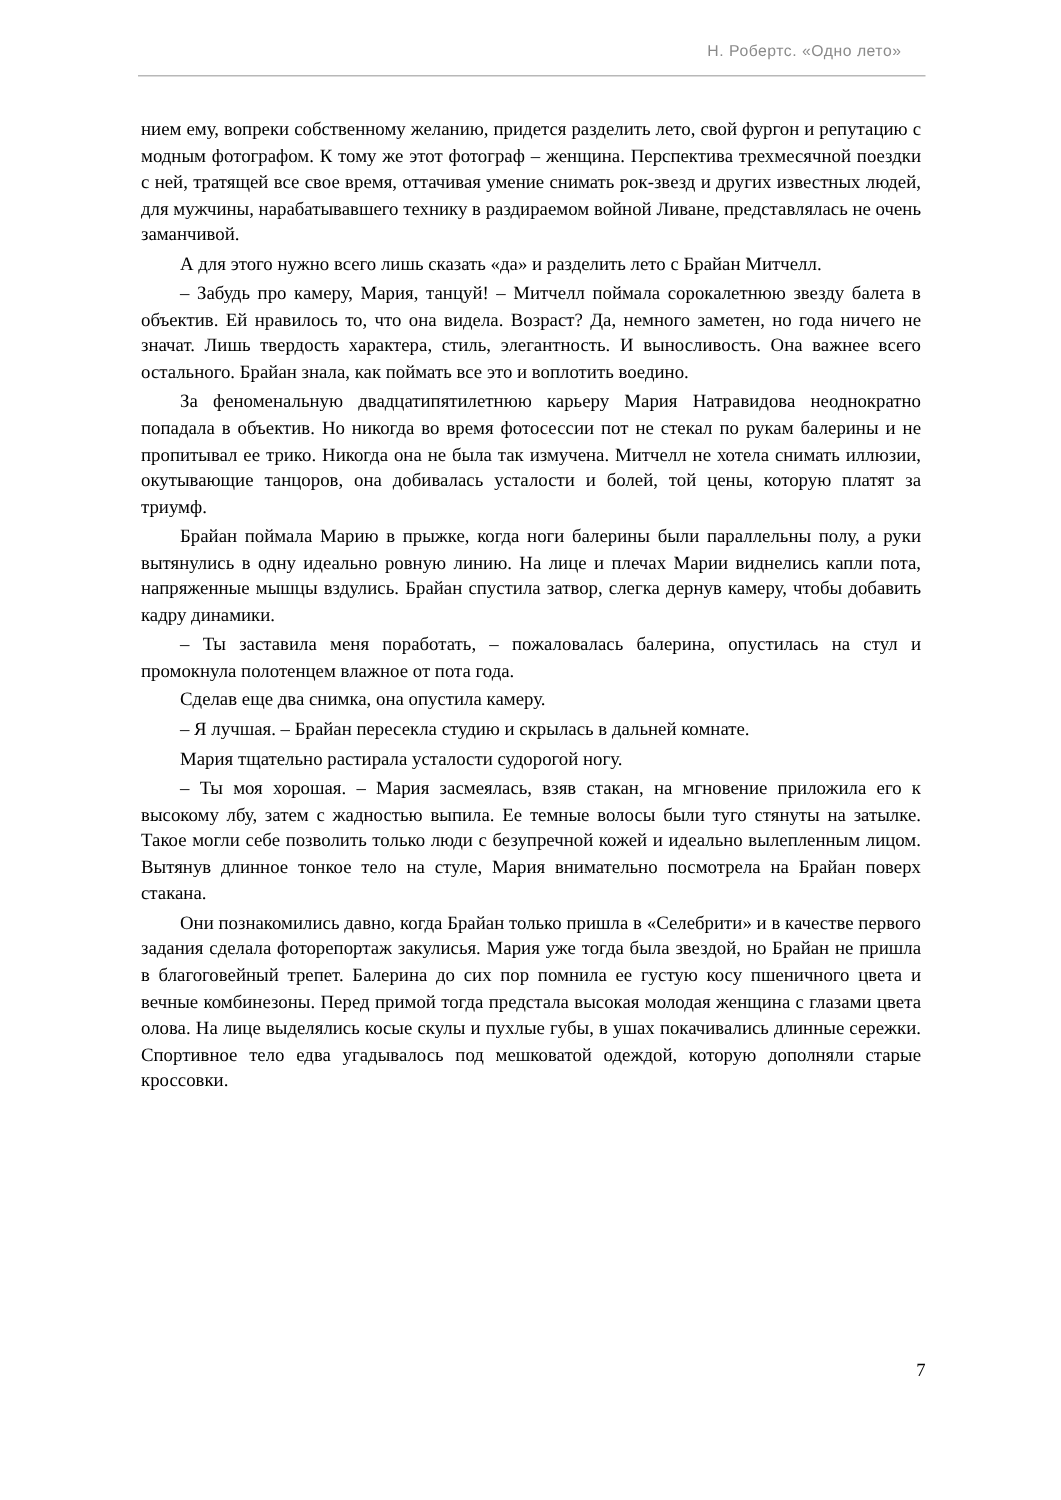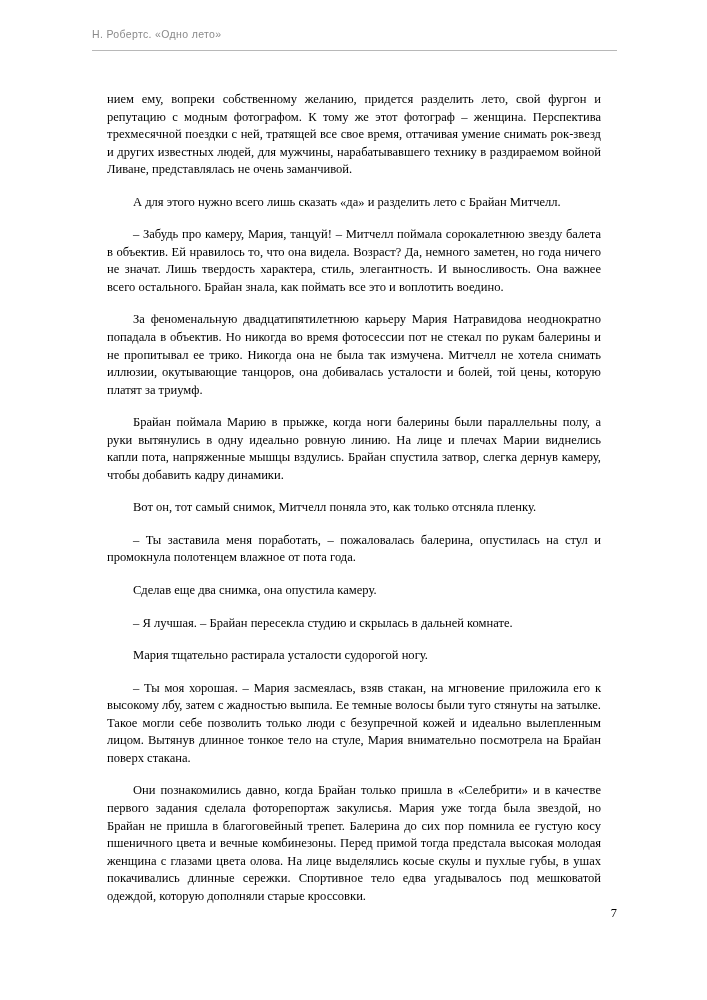--- a/index.html
+++ b/index.html
@@ -18,23 +18,24 @@
   .page {
     position: absolute;
     left: 0; top: 0;
     width: 707px;
     height: 1000px;
     background: #ffffff;
   }
   
   .running-head {
     position: absolute;
-    left: 92px;
+    left: 76px;
     top: 28px;
     width: 525px;
+    text-align: right;
   }
   .running-head-text {
     font-family: "Liberation Sans", "DejaVu Sans", sans-serif;
     font-size: 10.5px;
     letter-spacing: 0.35px;
     color: #8a8a8a;
     white-space: nowrap;
   }
   .header-rule {
     position: absolute;
@@ -45,21 +46,21 @@
     background: #b8b8b8;
   }
   
   .text-column {
     position: absolute;
     left: 92px;
     top: 76px;
     width: 524px;
   }
   p.body-par {
-    margin: 15px;
+    margin: 2px;
     text-align: justify;
     text-indent: 26px;
     font-size: 12.55px;
     line-height: 17.55px;
     font-family: "Liberation Serif", "DejaVu Serif", serif;
     hyphens: none;
     -webkit-hyphens: none;
   }
   p.body-par.cont {
     text-indent: 0;
@@ -87,21 +88,20 @@
   </div>
 
   <div class="header-rule"></div>
 
   <div class="text-column">
     <p class="body-par cont">нием ему, вопреки собственному желанию, придется разделить лето, свой фургон и репутацию с модным фотографом. К тому же этот фотограф – женщина. Перспектива трехмесячной поездки с ней, тратящей все свое время, оттачивая умение снимать рок-звезд и других известных людей, для мужчины, нарабатывавшего технику в раздираемом войной Ливане, представлялась не очень заманчивой.</p>
     <p class="body-par">А для этого нужно всего лишь сказать «да» и разделить лето с Брайан Митчелл.</p>
     <p class="body-par">– Забудь про камеру, Мария, танцуй! – Митчелл поймала сорокалетнюю звезду балета в объектив. Ей нравилось то, что она видела. Возраст? Да, немного заметен, но года ничего не значат. Лишь твердость характера, стиль, элегантность. И выносливость. Она важнее всего остального. Брайан знала, как поймать все это и воплотить воедино.</p>
     <p class="body-par">За феноменальную двадцатипятилетнюю карьеру Мария Натравидова неоднократно попадала в объектив. Но никогда во время фотосессии пот не стекал по рукам балерины и не пропитывал ее трико. Никогда она не была так измучена. Митчелл не хотела снимать иллюзии, окутывающие танцоров, она добивалась усталости и болей, той цены, которую платят за триумф.</p>
     <p class="body-par">Брайан поймала Марию в прыжке, когда ноги балерины были параллельны полу, а руки вытянулись в одну идеально ровную линию. На лице и плечах Марии виднелись капли пота, напряженные мышцы вздулись. Брайан спустила затвор, слегка дернув камеру, чтобы добавить кадру динамики.</p>
-    <p class="body-par">Вот он, тот самый снимок, Митчелл поняла это, как только отсняла пленку.</p>
     <p class="body-par">– Ты заставила меня поработать, – пожаловалась балерина, опустилась на стул и промокнула полотенцем влажное от пота года.</p>
     <p class="body-par">Сделав еще два снимка, она опустила камеру.</p>
     <p class="body-par">– Я лучшая. – Брайан пересекла студию и скрылась в дальней комнате.</p>
     <p class="body-par">Мария тщательно растирала усталости судорогой ногу.</p>
     <p class="body-par">– Ты моя хорошая. – Мария засмеялась, взяв стакан, на мгновение приложила его к высокому лбу, затем с жадностью выпила. Ее темные волосы были туго стянуты на затылке. Такое могли себе позволить только люди с безупречной кожей и идеально вылепленным лицом. Вытянув длинное тонкое тело на стуле, Мария внимательно посмотрела на Брайан поверх стакана.</p>
     <p class="body-par">Они познакомились давно, когда Брайан только пришла в «Селебрити» и в качестве первого задания сделала фоторепортаж закулисья. Мария уже тогда была звездой, но Брайан не пришла в благоговейный трепет. Балерина до сих пор помнила ее густую косу пшеничного цвета и вечные комбинезоны. Перед примой тогда предстала высокая молодая женщина с глазами цвета олова. На лице выделялись косые скулы и пухлые губы, в ушах покачивались длинные сережки. Спортивное тело едва угадывалось под мешковатой одеждой, которую дополняли старые кроссовки.</p>
   </div>
 
   <div class="folio">7</div>
 

